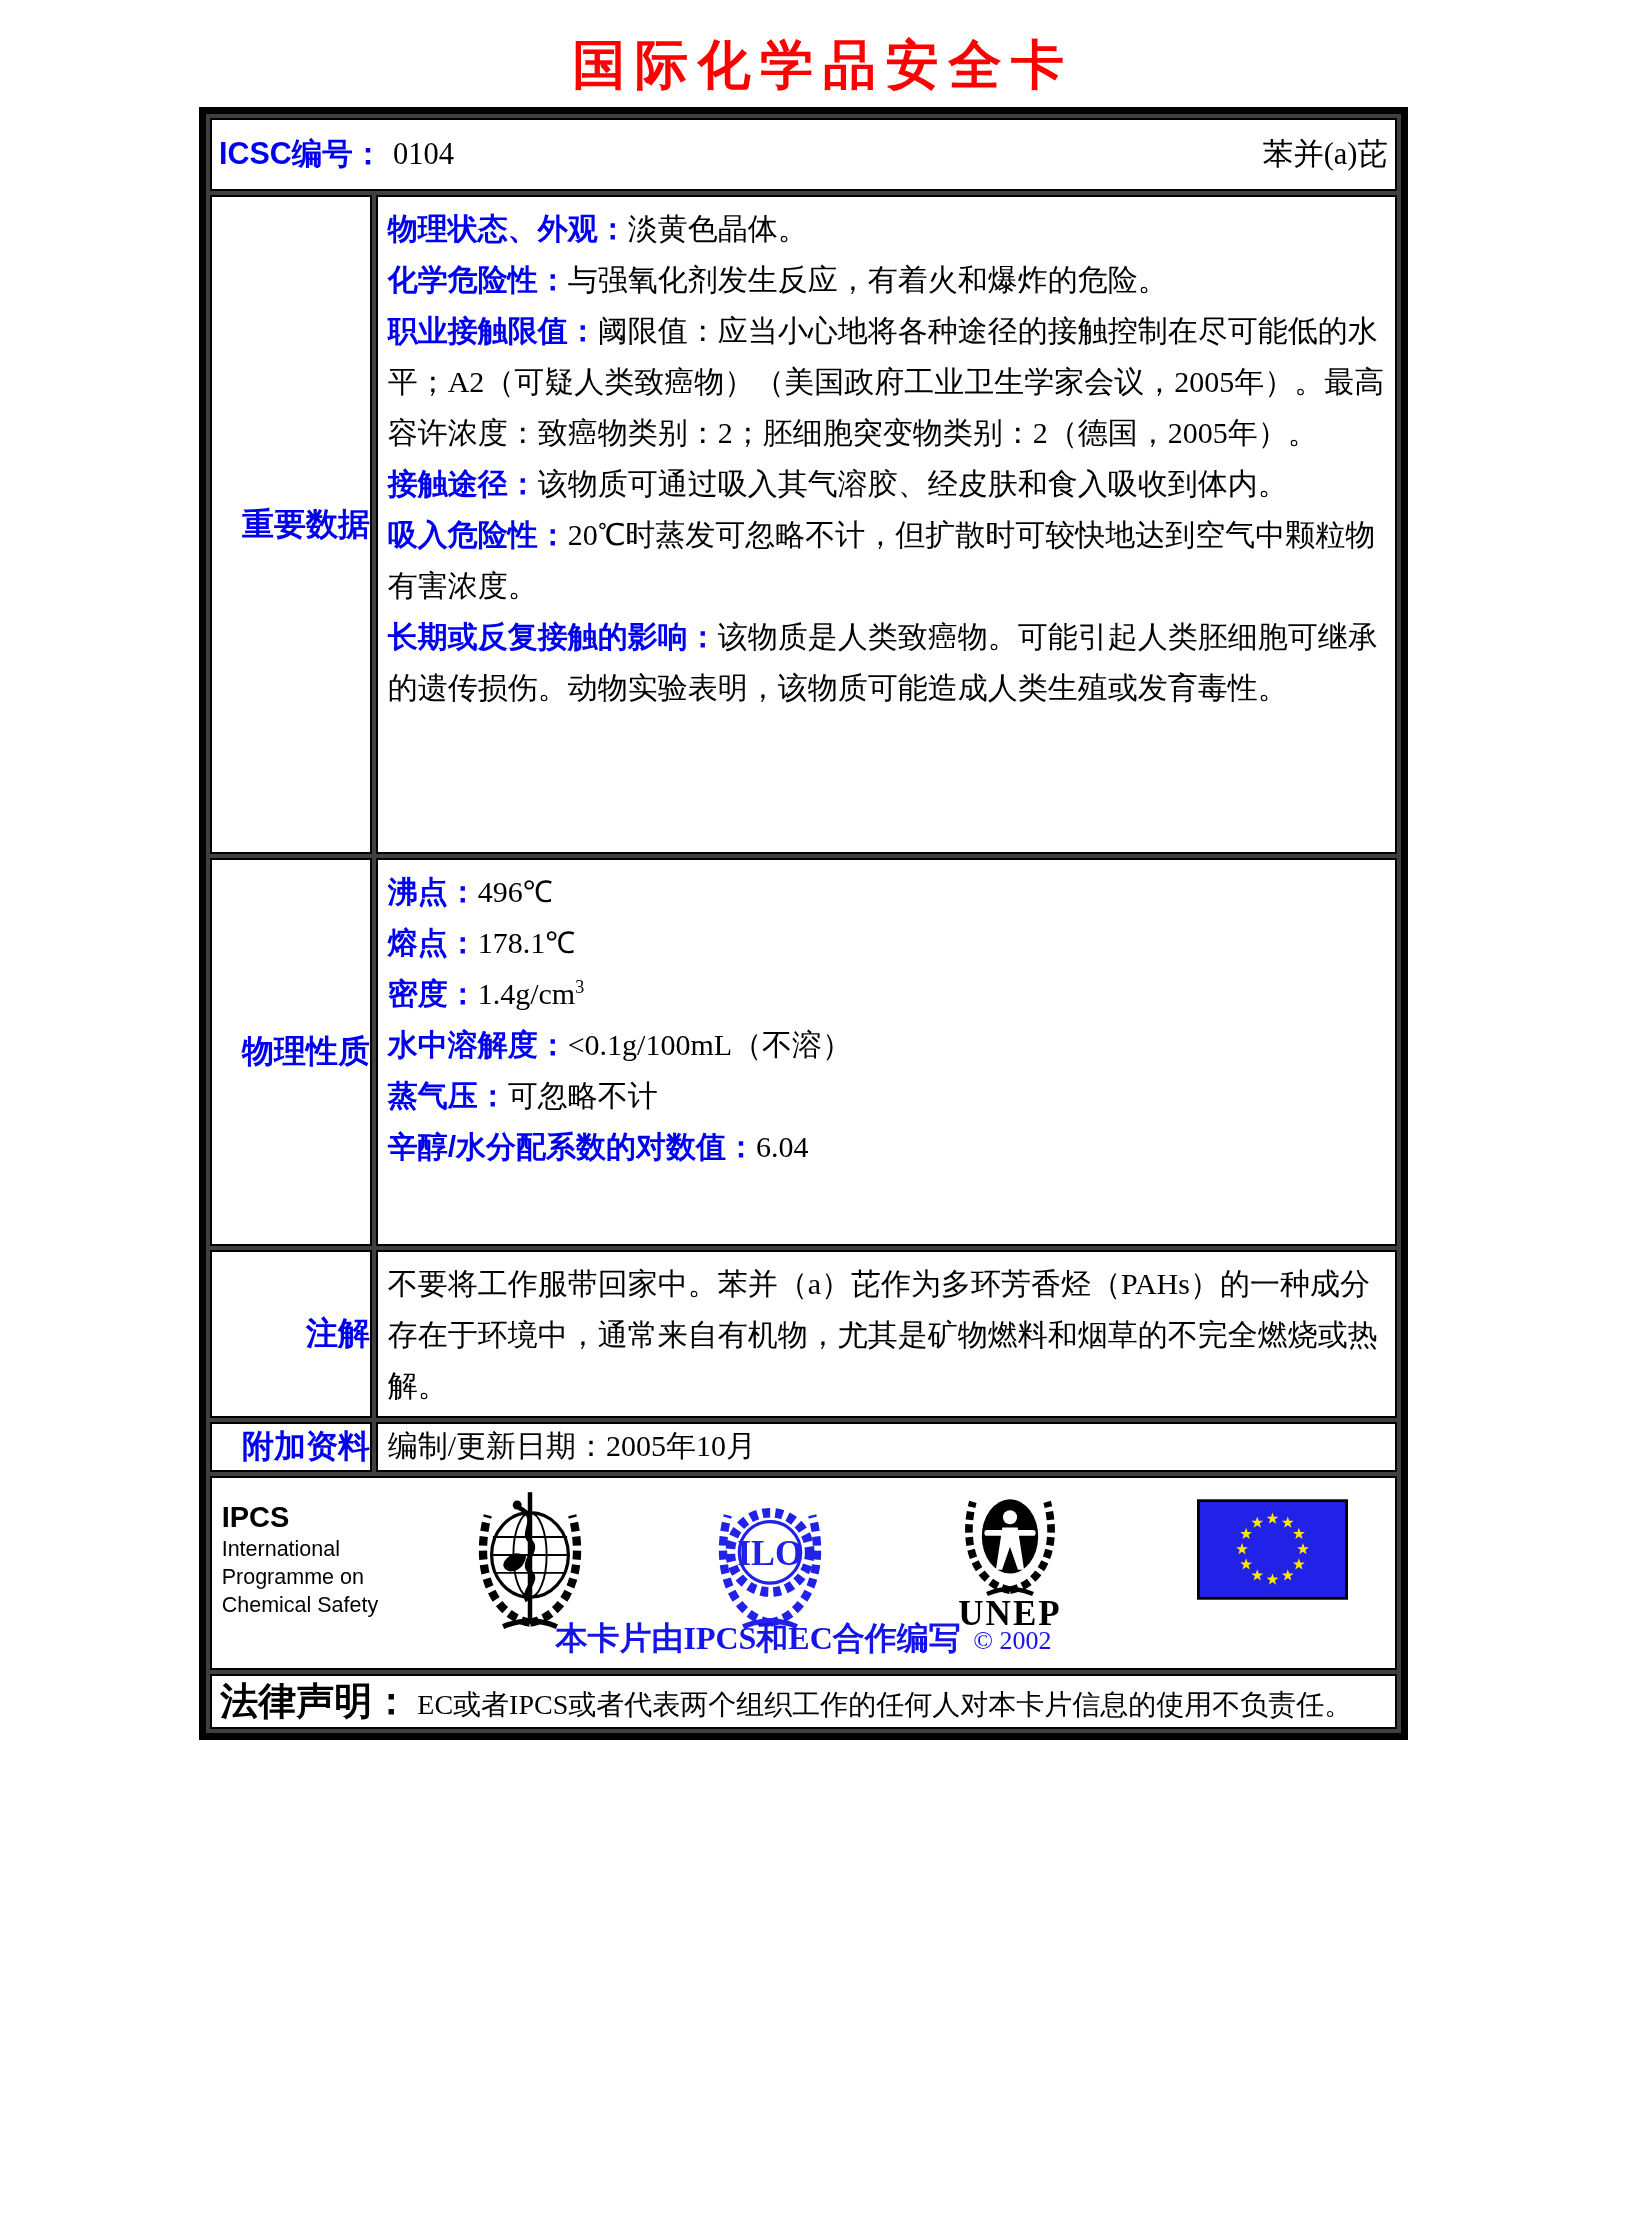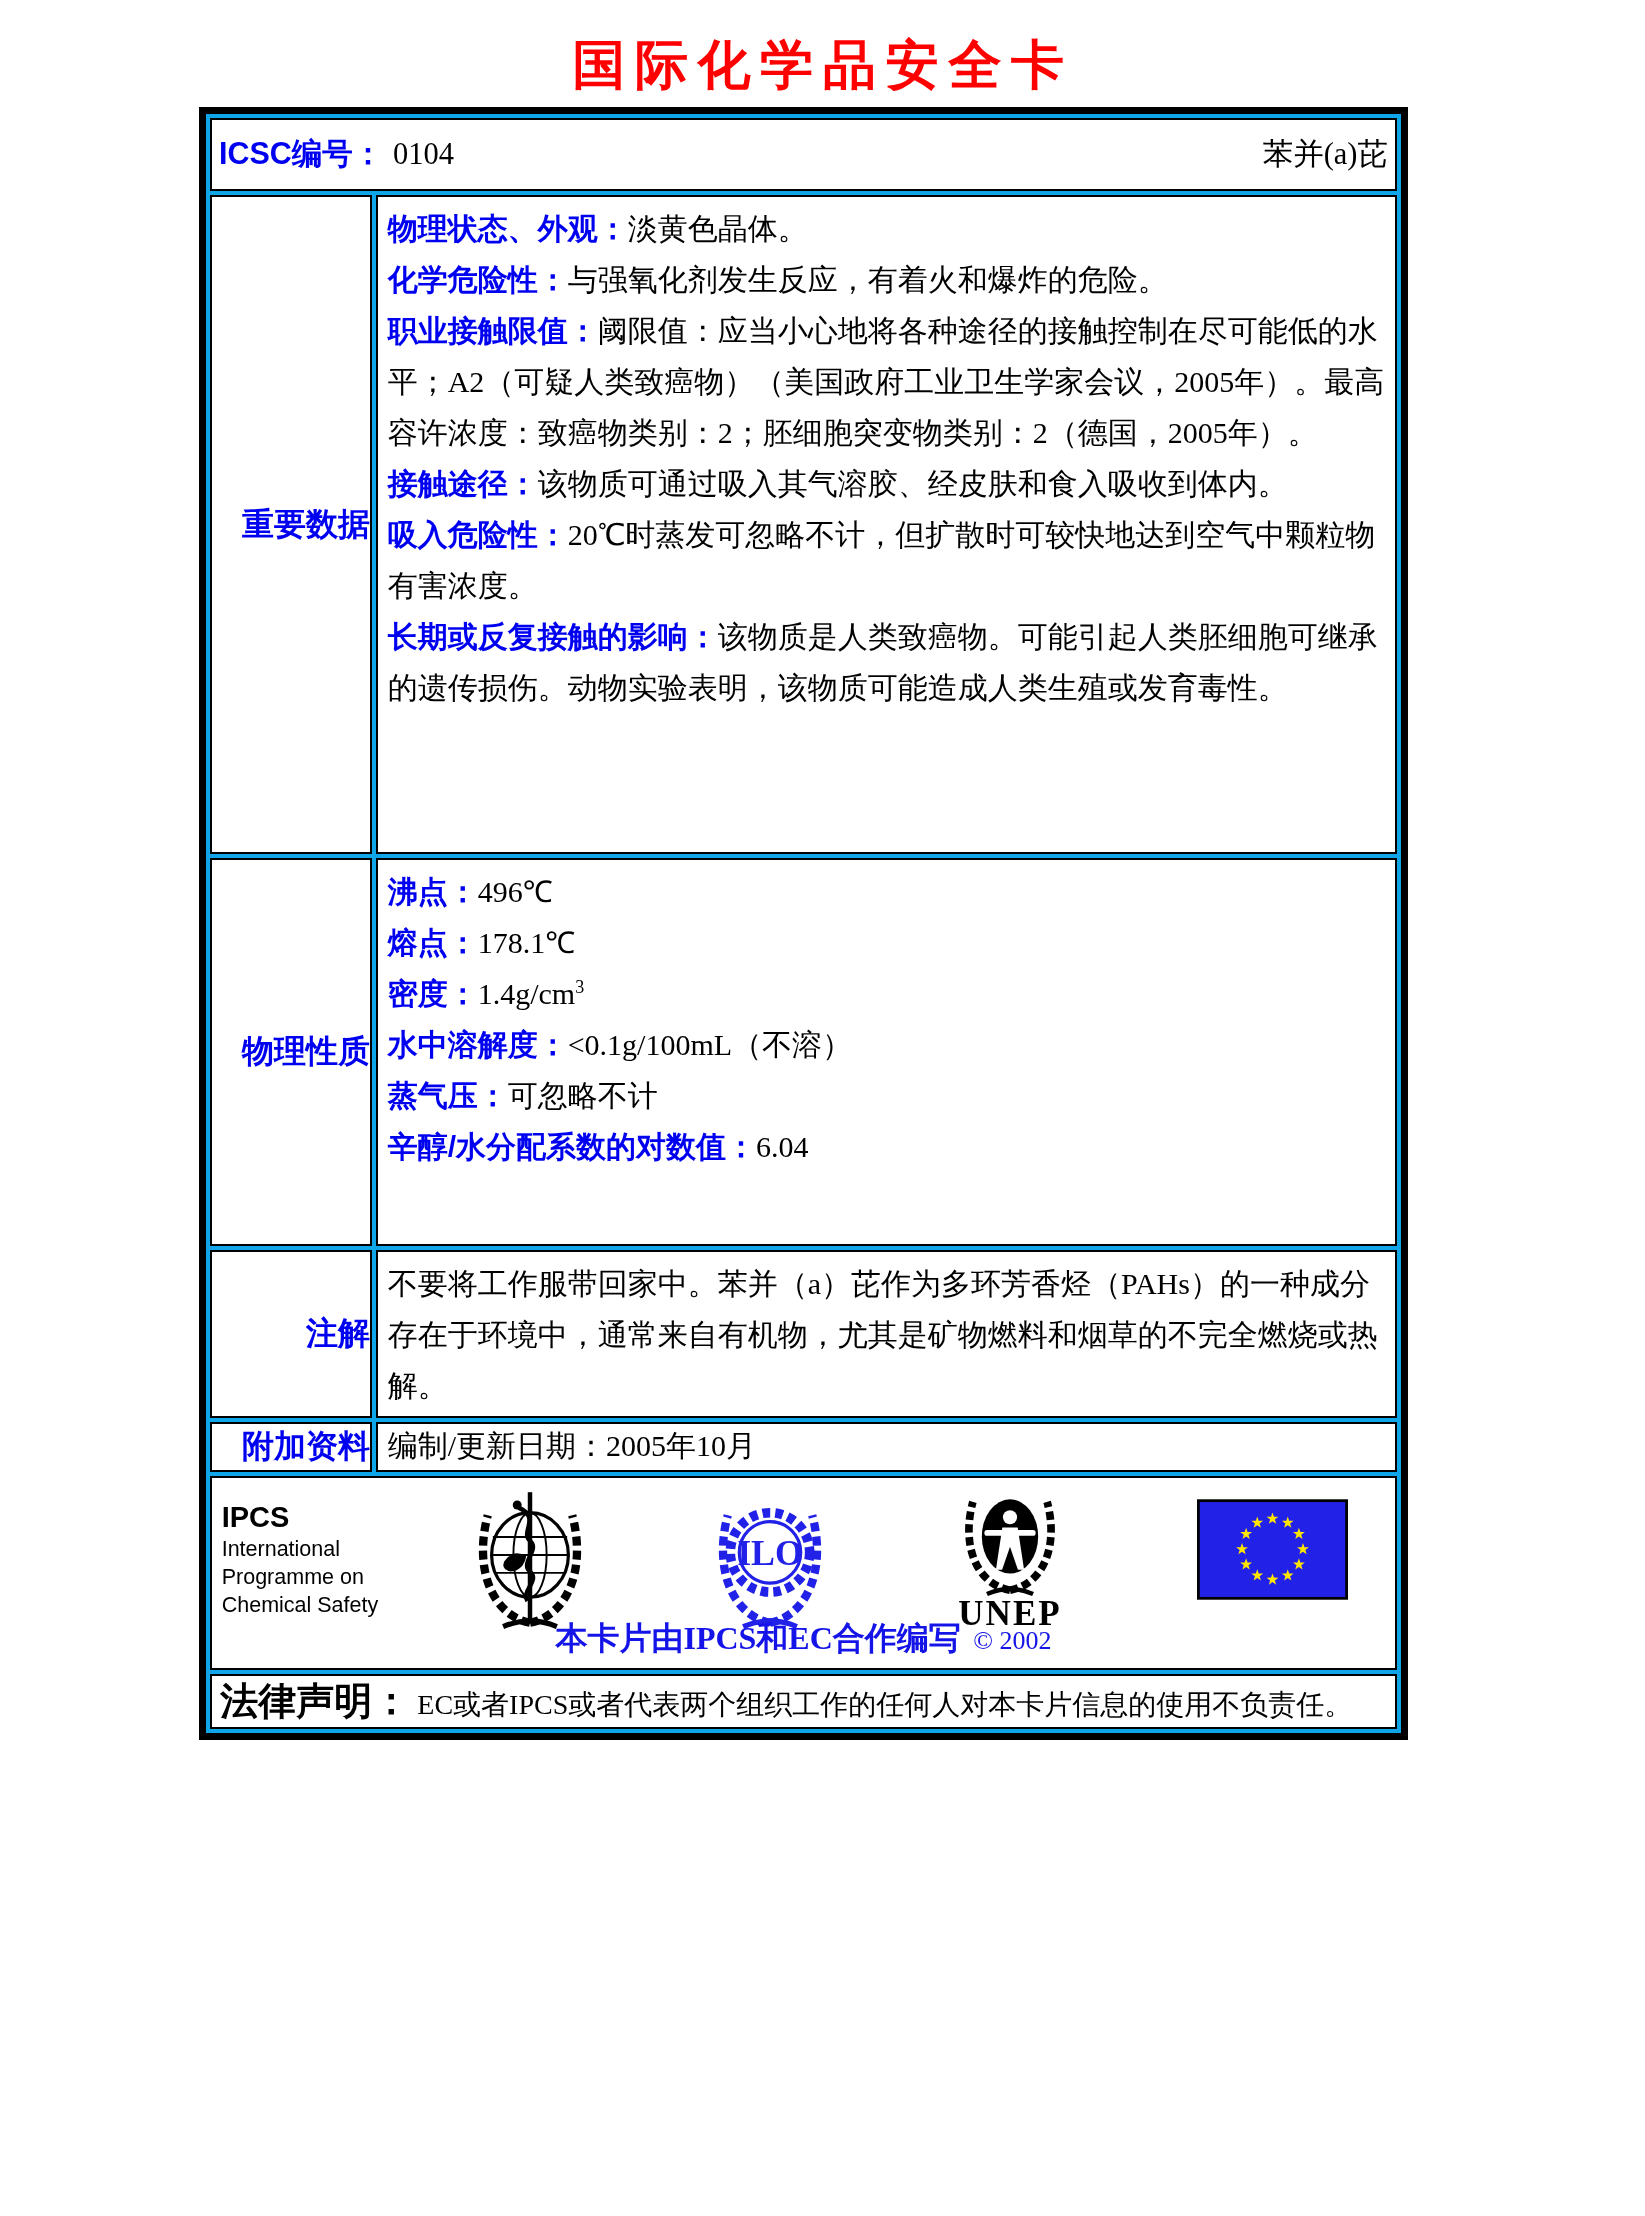--- a/index.html
+++ b/index.html
@@ -9,21 +9,21 @@
     font-family:"Liberation Serif", serif; color:#000; overflow:hidden;
   }
   .doc-title {
     position:absolute; top:33px; left:0; width:1646px; text-align:center;
     font-size:53px; font-weight:bold; color:#ff0000; letter-spacing:9.7px;
     font-family:"Liberation Serif", serif; line-height:64px;
   }
   table.card {
     position:absolute; left:199px; top:107px; width:1209px;
     border:7px solid #000; border-collapse:separate; border-spacing:4.2px;
-    table-layout:fixed; background:#0ea5e9;
+    table-layout:fixed; background:#404040;
   }
   td { border:2.8px solid #000; background:#fff; vertical-align:middle; }
   td.label-cell {
     text-align:right; color:#0000f0; font-weight:bold; font-size:32px;
     font-family:"Liberation Sans", sans-serif;
   }
   td.content-cell {
     vertical-align:top; padding:5.5px 9.7px; font-size:30px; line-height:51px;
     font-family:"Liberation Serif", serif;
   }

